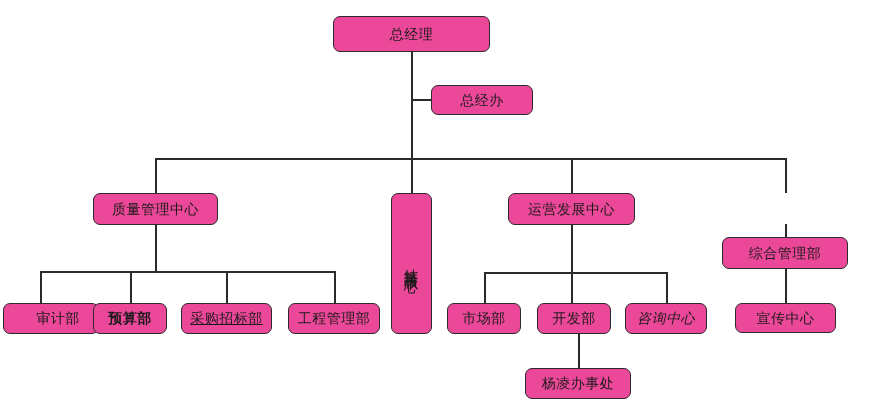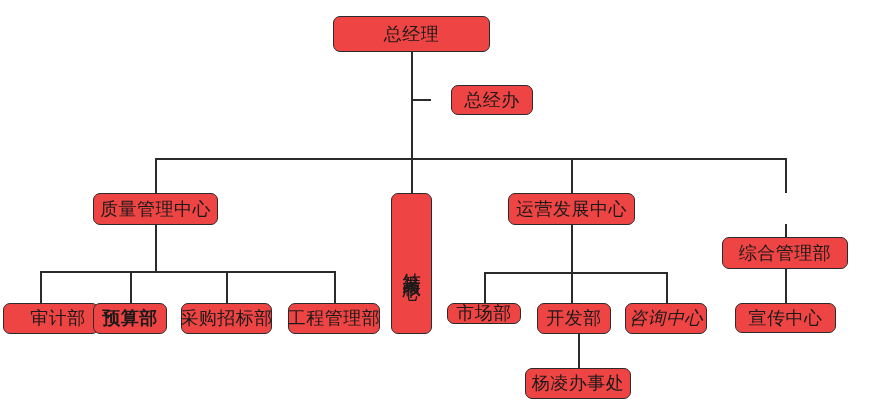--- a/index.html
+++ b/index.html
@@ -13,26 +13,26 @@
     height: 404px;
     background: #ffffff;
     font-family: "Liberation Sans", "DejaVu Sans", sans-serif;
     overflow: hidden;
   }
   .node {
     position: absolute;
     box-sizing: border-box;
     border: 1.6px solid #2b2b2b;
     border-radius: 7px;
-    background: #ef4444;
+    background: #ec4899;
     display: flex;
     align-items: center;
     justify-content: center;
     color: #1a1a1a;
-    font-size: 18px;
+    font-size: 14px;
     line-height: 1.15;
     letter-spacing: 0.5px;
     white-space: nowrap;
     z-index: 2;
   }
   .node.vertical-text {
     writing-mode: vertical-rl;
     text-orientation: upright;
     letter-spacing: 2px;
     white-space: nowrap;
@@ -74,39 +74,39 @@
   <div class="line v" style="left:484px; top:272px; height:31px;"></div>
   <div class="line v" style="left:571px; top:272px; height:31px;"></div>
   <div class="line v" style="left:666px; top:272px; height:31px;"></div>
 
   <div class="line v" style="left:578px; top:333px; height:35px;"></div>
 
   <div class="line v" style="left:785px; top:224px; height:79px;"></div>
 
   <div class="node" style="left:333px; top:16px; width:157px; height:36px;">总经理</div>
 
-  <div class="node" style="left:451px; top:85px; width:82px; height:30px;">总经办</div>
+  <div class="node" style="left:431px; top:85px; width:102px; height:30px;">总经办</div>
 
   <div class="node" style="left:93px; top:193px; width:125px; height:32px;">质量管理中心</div>
 
   <div class="node vertical-text" style="left:391px; top:193px; width:41px; height:141px;">结算考核中心</div>
 
   <div class="node" style="left:508px; top:193px; width:127px; height:32px;">运营发展中心</div>
 
   <div class="node" style="left:722px; top:193px; width:126px; height:32px;margin-top:44px;">综合管理部</div>
 
   <div class="node" style="left:3px; top:303px; width:96px; height:31px;padding-left:14px;">审计部</div>
 
   <div class="node" style="left:93px; top:303px; width:74px; height:31px;font-weight:bold;">预算部</div>
 
-  <div class="node" style="left:181px; top:303px; width:91px; height:31px;">采购招标部</div>
+  <div class="node" style="left:181px; top:303px; width:91px; height:31px;text-decoration:underline;">采购招标部</div>
 
   <div class="node" style="left:288px; top:303px; width:92px; height:31px;">工程管理部</div>
 
-  <div class="node" style="left:447px; top:303px; width:74px; height:21px;">市场部</div>
+  <div class="node" style="left:447px; top:303px; width:74px; height:31px;">市场部</div>
 
   <div class="node" style="left:537px; top:303px; width:74px; height:31px;">开发部</div>
 
   <div class="node" style="left:625px; top:303px; width:82px; height:31px;font-style:italic;">咨询中心</div>
 
   <div class="node" style="left:735px; top:303px; width:101px; height:30px;">宣传中心</div>
 
   <div class="node" style="left:525px; top:368px; width:106px; height:31px;">杨凌办事处</div>
 
 </div>

